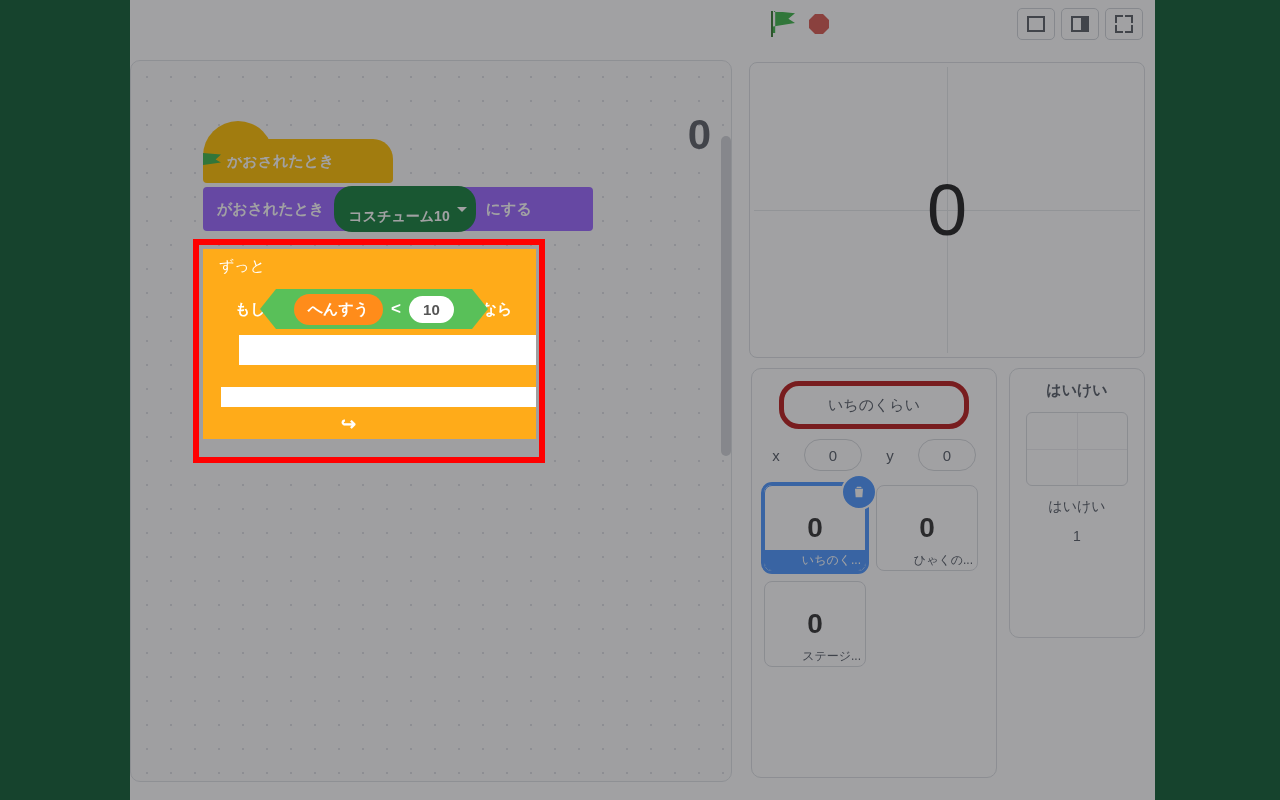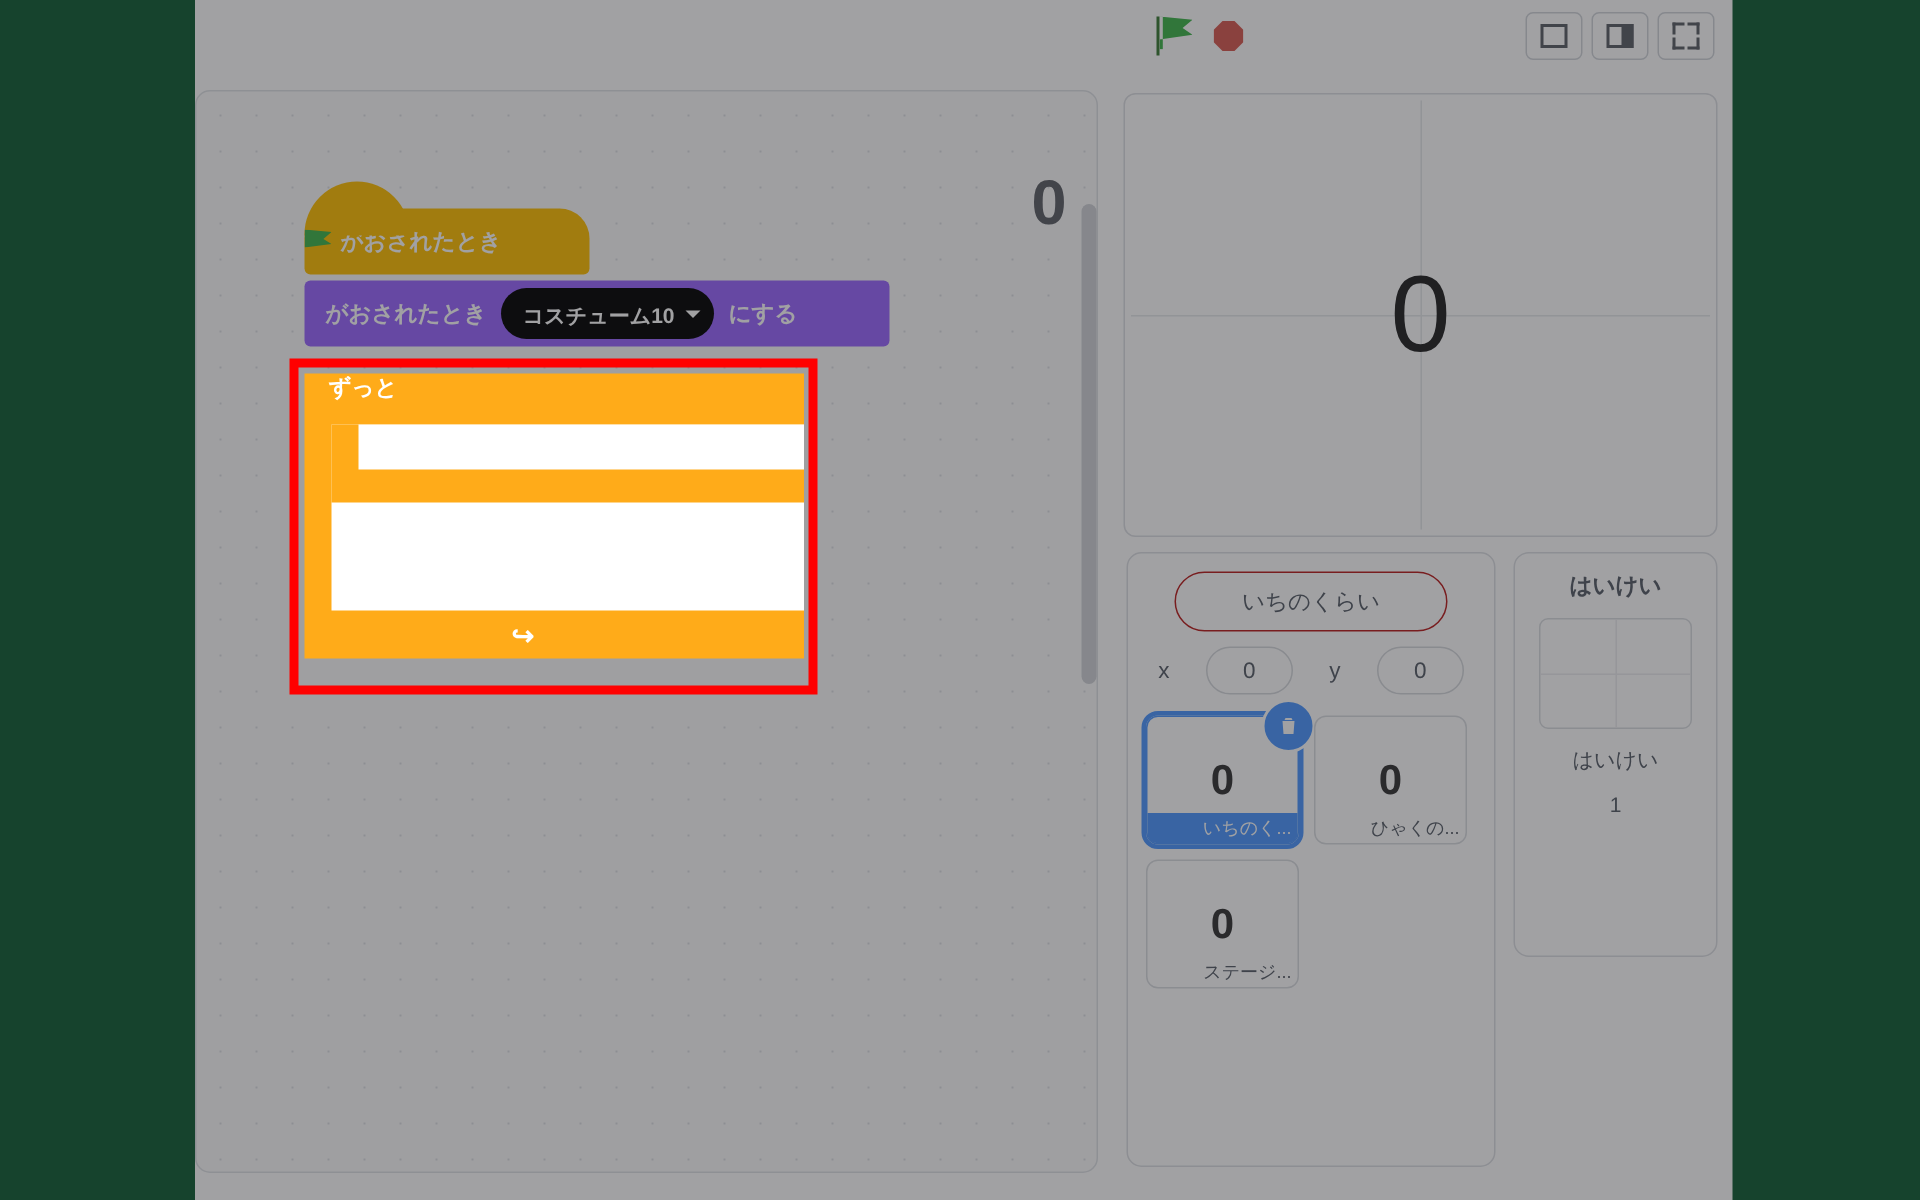--- a/index.html
+++ b/index.html
@@ -32,28 +32,28 @@
 
 .readout{position:absolute;right:20px;top:50px;font-size:42px;font-weight:700;color:#5c5f66}
 
 
 .hat{position:absolute;left:72px;top:78px;width:190px;height:44px;background:#ffbf00;border-radius:20px 20px 4px 4px;display:flex;align-items:center;gap:6px;color:#fff;font-size:15px;font-weight:600}
 .hat::before{content:"";position:absolute;left:0;top:-18px;width:70px;height:36px;background:#ffbf00;border-radius:36px 36px 0 0}
 .hat .hf{width:18px;height:16px;background:#3eb54a;clip-path:polygon(0 0,100% 10%,70% 40%,100% 60%,0 75%)}
 
 
 .looks{position:absolute;left:72px;top:126px;height:44px;width:390px;background:#9966ff;border-radius:4px;display:flex;align-items:center;color:#fff;font-size:15px;font-weight:600;padding:0 14px;gap:10px;box-sizing:border-box}
-.looks .pill{background:#000000;border-radius:18px;padding:10px 26px 6px 14px;position:relative;font-size:14px}
+.looks .pill{background:#15803d;border-radius:18px;padding:22px 26px 6px 14px;position:relative;font-size:14px}
 .looks .pill::after{content:"";position:absolute;right:9px;top:50%;margin-top:-2px;border:5px solid transparent;border-top-color:#fff}
 
 
 .redframe{position:absolute;left:62px;top:178px;width:352px;height:224px;border:6px solid #ff0000;box-sizing:border-box;z-index:120}
 
 .forever{position:absolute;left:72px;top:188px;width:333px;background:#ffab19}
-.forever .head{height:34px;display:flex;align-items:flex-start;padding-left:16px;color:#fff;font-weight:700;font-size:15px}
+.forever .head{height:34px;display:flex;align-items:center;padding-left:16px;color:#fff;font-weight:400;font-size:15px}
 .forever .cslot{height:124px;margin-left:18px;background:#fff;position:relative}
 .forever .bot{height:32px;position:relative}
 .forever .loop-arrow{position:absolute;right:180px;bottom:4px;color:#fff;font-size:18px;font-weight:700;transform:scaleX(-1)}
 
 
 .ifblock{position:absolute;left:0;top:0;width:315px;background:#ffab19}
 .ifblock .ihead{height:52px;display:flex;align-items:center;padding:0 14px;gap:10px;color:#fff;font-weight:600;font-size:15px}
 .ifblock .islot{height:30px;margin-left:18px;background:#fff}
 .ifblock .ibot{height:22px}
 
@@ -67,21 +67,21 @@
 
 
 .stage{position:absolute;right:10px;top:62px;width:394px;height:294px;border:1px solid #dcdfe3;border-radius:8px;background:#fff;overflow:hidden}
 .stage-body{position:absolute;inset:4px;background:#fff}
 .quad-line-h{position:absolute;left:0;right:0;top:50%;height:1px;background:#e6e8ea}
 .quad-line-v{position:absolute;top:0;bottom:0;left:50%;width:1px;background:#e6e8ea}
 .stage-num{position:absolute;top:50%;left:50%;transform:translate(-50%,-50%);font-size:72px;font-weight:400;color:#222}
 
 
 .sprites{position:absolute;right:158px;top:368px;width:246px;height:410px;border:1px solid #dcdfe3;border-radius:10px;padding:12px 12px;box-sizing:border-box;background:#fff}
-.name-pill{width:180px;height:38px;border:1px solid #b91c1c;border-radius:20px;display:flex;align-items:center;justify-content:center;color:#575e68;font-size:15px;margin:0 auto 10px}
+.name-pill{width:180px;height:38px;border:5px solid #b91c1c;border-radius:20px;display:flex;align-items:center;justify-content:center;color:#575e68;font-size:15px;margin:0 auto 10px}
 .xyrow{display:flex;align-items:center;gap:8px;color:#575e68;font-size:15px;margin-bottom:14px;justify-content:space-around}
 .coord{border:1px solid #d6d9dd;border-radius:20px;width:56px;height:30px;display:flex;align-items:center;justify-content:center;color:#575e68}
 
 .thumb-grid{display:flex;flex-wrap:wrap;gap:10px}
 .thumb{width:100px;height:84px;border:1px solid #dadde1;border-radius:8px;display:flex;flex-direction:column;align-items:center;justify-content:center;background:#fff;position:relative}
 .thumb .tnum{font-size:28px;font-weight:700;color:#333}
 .thumb .tlab{position:absolute;bottom:0;left:0;right:0;height:20px;font-size:12px;color:#575e68;text-align:right;overflow:hidden;white-space:nowrap;text-overflow:ellipsis;padding:0 4px;line-height:20px}
 .thumb.sel{outline:3px solid #4c97ff;border-color:#4c97ff}
 .thumb.sel .tlab{background:#4c97ff;color:#fff;border-radius:0 0 6px 6px}
 .trash{position:absolute;top:-12px;right:-12px;width:32px;height:32px;background:#4c97ff;border:2px solid #fff;border-radius:50%;display:flex;align-items:center;justify-content:center}
@@ -144,20 +144,29 @@
       <span class="pill">コスチューム10</span>
       <span>にする</span>
     </div>
 
     <div class="forever">
       <div class="head">
           <span>ずっと</span>
         </div>
       <div class="cslot">
         <div class="ifblock">
+          <div class="ihead">
+            <span>もし</span>
+            <div class="hex">
+              <span class="varpill">へんすう</span>
+              <span>&lt;</span>
+              <span class="numpill">10</span>
+            </div>
+            <span>なら</span>
+          </div>
           <div class="islot"></div>
           <div class="ibot"></div>
         </div>
       </div>
       <div class="bot">
           <span class="loop-arrow">↩</span>
         </div>
     </div>
 
     <div class="redframe"></div>

